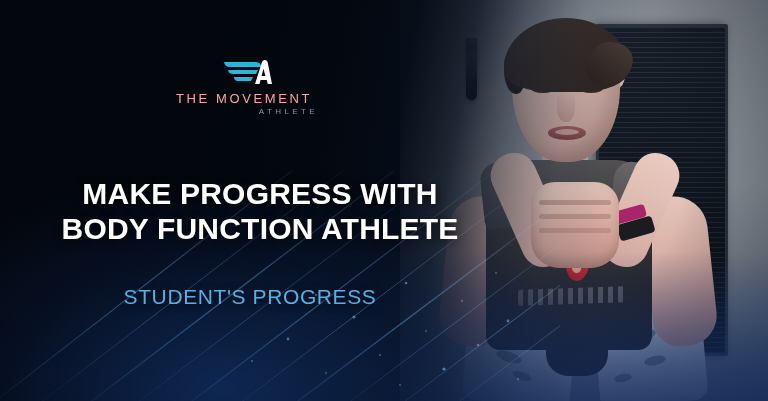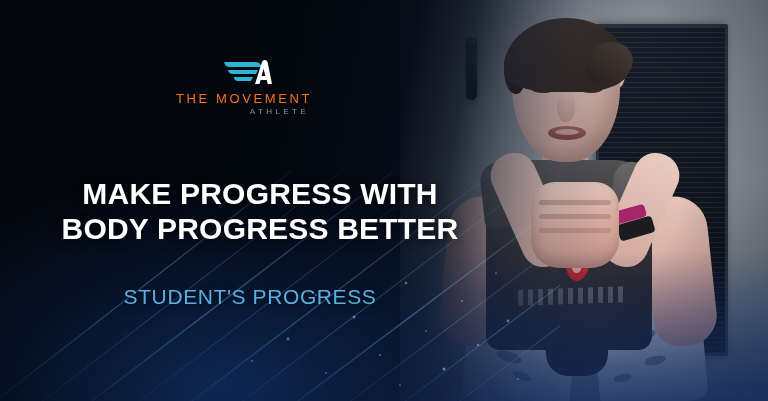--- a/index.html
+++ b/index.html
@@ -260,29 +260,29 @@
 
   
   .logo {
     position:absolute; left:168px; top:56px;
     width:152px; height:62px;
   }
   .logo-mark { position:absolute; left:54px; top:0; width:52px; height:32px; }
   .logo-name {
     position:absolute; left:0; top:36px; width:152px;
     text-align:center;
-    color:#f97316;
+    color:#fca5a5;
     font-size:13px;
     font-weight:400;
     letter-spacing:2.6px;
     line-height:1;
     white-space:nowrap;
   }
   .logo-sub {
-    position:absolute; right:11px; top:52px;
+    position:absolute; right:2px; top:52px;
     color:#8d939c;
     font-size:8px;
     font-weight:400;
     letter-spacing:3.4px;
     line-height:1;
     white-space:nowrap;
   }
 
   
   .headline {
@@ -423,18 +423,18 @@
       </g>
       <path d="M33 28 L40 6 a3 3 0 0 1 5.6 0 L50 28 h-4.2 l-1.1 -4 H38.6 l-1.1 4 Z
                M39.6 20 h3.8 l-1.9 -7.2 Z" fill="#ffffff"></path>
     </svg>
     <div class="logo-name">THE MOVEMENT</div>
     <div class="logo-sub">ATHLETE</div>
   </div>
 
   <div class="headline">
     <span class="ln ln1">MAKE PROGRESS WITH</span>
-    <span class="ln ln3">BODY PROGRESS BETTER</span>
+    <span class="ln ln3">BODY FUNCTION ATHLETE</span>
   </div>
 
   <div class="subhead">STUDENT'S PROGRESS</div>
 
 </div>
 
 </body></html>

